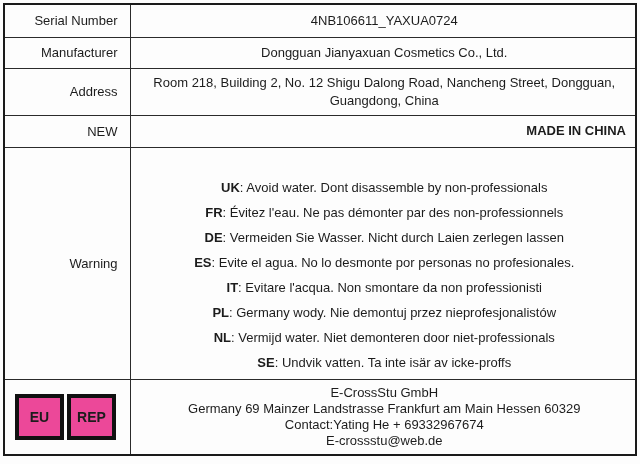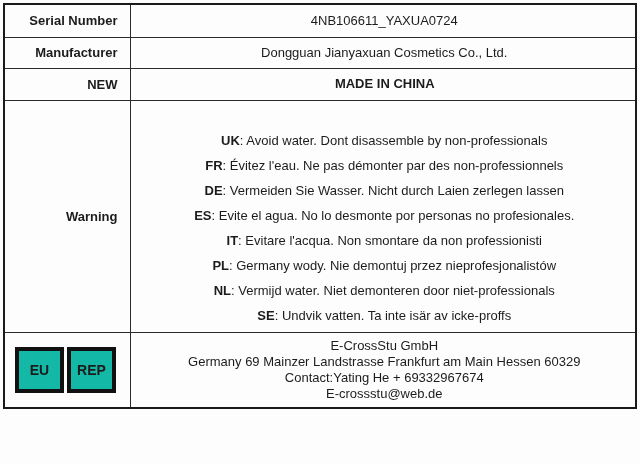--- a/index.html
+++ b/index.html
@@ -23,39 +23,39 @@
     table-layout: fixed;
   }
   table.label-table td {
     border: 1px solid #2b2b2b;
     font-size: 13px;
     vertical-align: middle;
     box-sizing: border-box;
   }
   col.c-label { width: 126px; }
   td.lbl {
-    font-weight: bold;
+    font-weight: normal;
     text-align: right;
     padding: 4px 12px 4px 16px;
     white-space: nowrap;
   }
   td.val {
     text-align: center;
     padding: 4px 10px 4px 13px;
     line-height: 18px;
   }
   tr.r1 { height: 33px; }
   tr.r2 { height: 31px; margin-top: 20px; }
   tr.r3 { height: 47px; }
   tr.r4 { height: 31px; }
   tr.r5 { height: 32px; margin-left: 28px; }
   tr.r6 { height: 208px; }
   tr.r7 { height: 72px; }
   td.made-in {
-    text-align: center;
+    text-align: right;
     font-weight: bold;
     padding-right: 9px;
   }
   td.warning-val {
     vertical-align: top;
     padding-top: 27px;
   }
   .wline {
     line-height: 25px;
     white-space: nowrap;
@@ -73,21 +73,21 @@
   .eu-box {
     width: 49px;
     height: 46px;
     border: 4px solid #111111;
     box-sizing: border-box;
     display: flex;
     align-items: center;
     justify-content: center;
     font-weight: bold;
     font-size: 14px;
-    background: #14b8a6;
+    background: #ec4899;
   }
   td.eu-info {
     vertical-align: middle;
     padding-top: 5px;
     padding-bottom: 5px;
   }
   .eu-line {
     line-height: 16px;
     white-space: nowrap;
   }
@@ -106,20 +106,24 @@
         <tr class="r1">
       <td class="lbl">Serial Number</td>
       <td class="val">4NB106611_YAXUA0724</td>
     </tr>
 
     <tr class="r2">
       <td class="lbl">Manufacturer</td>
       <td class="val">Dongguan Jianyaxuan Cosmetics Co., Ltd.</td>
     </tr>
 
+    <tr class="r3">
+      <td class="lbl">Address</td>
+      <td class="val">Room 218, Building 2, No. 12 Shigu Dalong Road, Nancheng Street, Dongguan, Guangdong, China</td>
+    </tr>
 
 
     <tr class="r5">
       <td class="lbl">NEW</td>
       <td class="val made-in">MADE IN CHINA</td>
     </tr>
 
     <tr class="r6">
       <td class="lbl">Warning</td>
       <td class="val warning-val">

